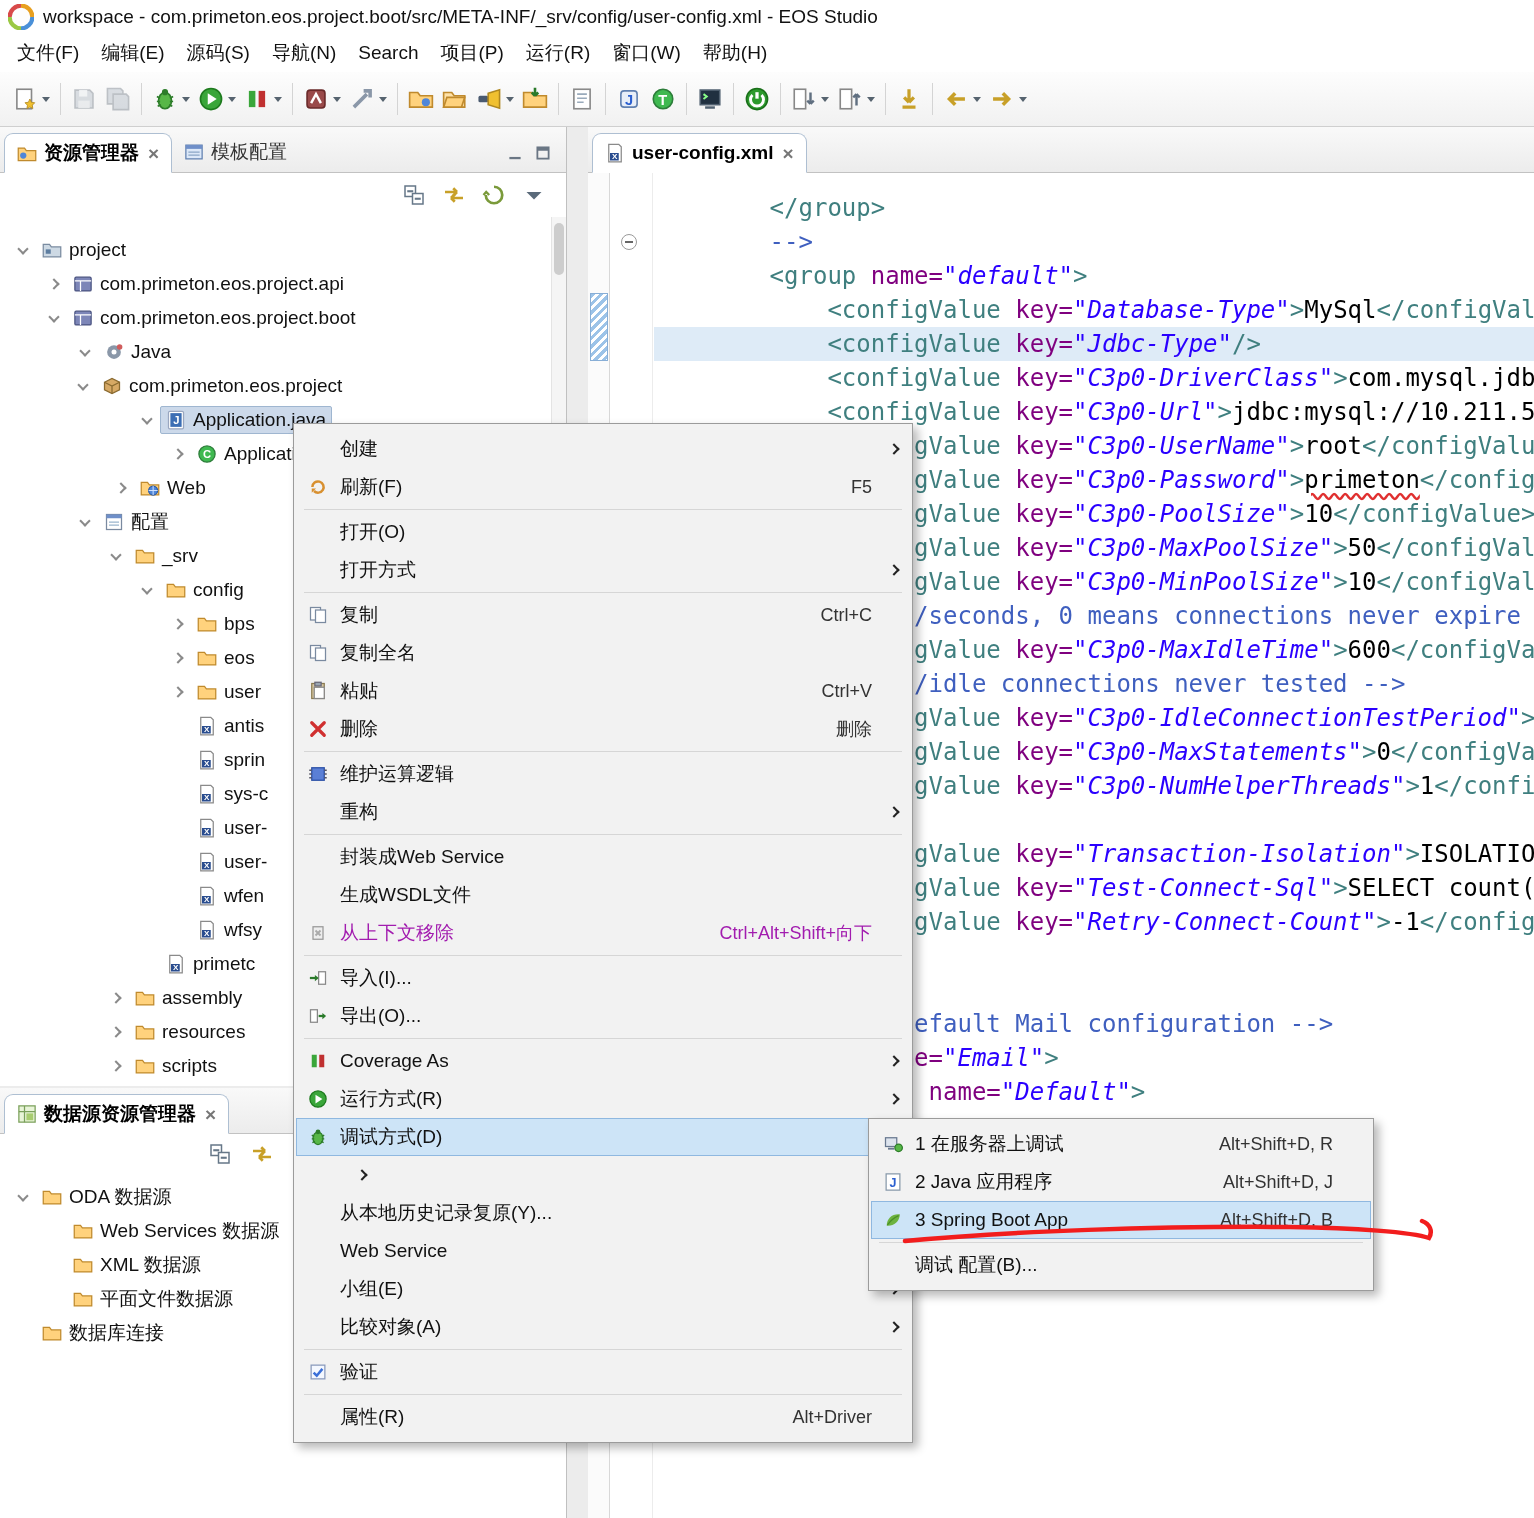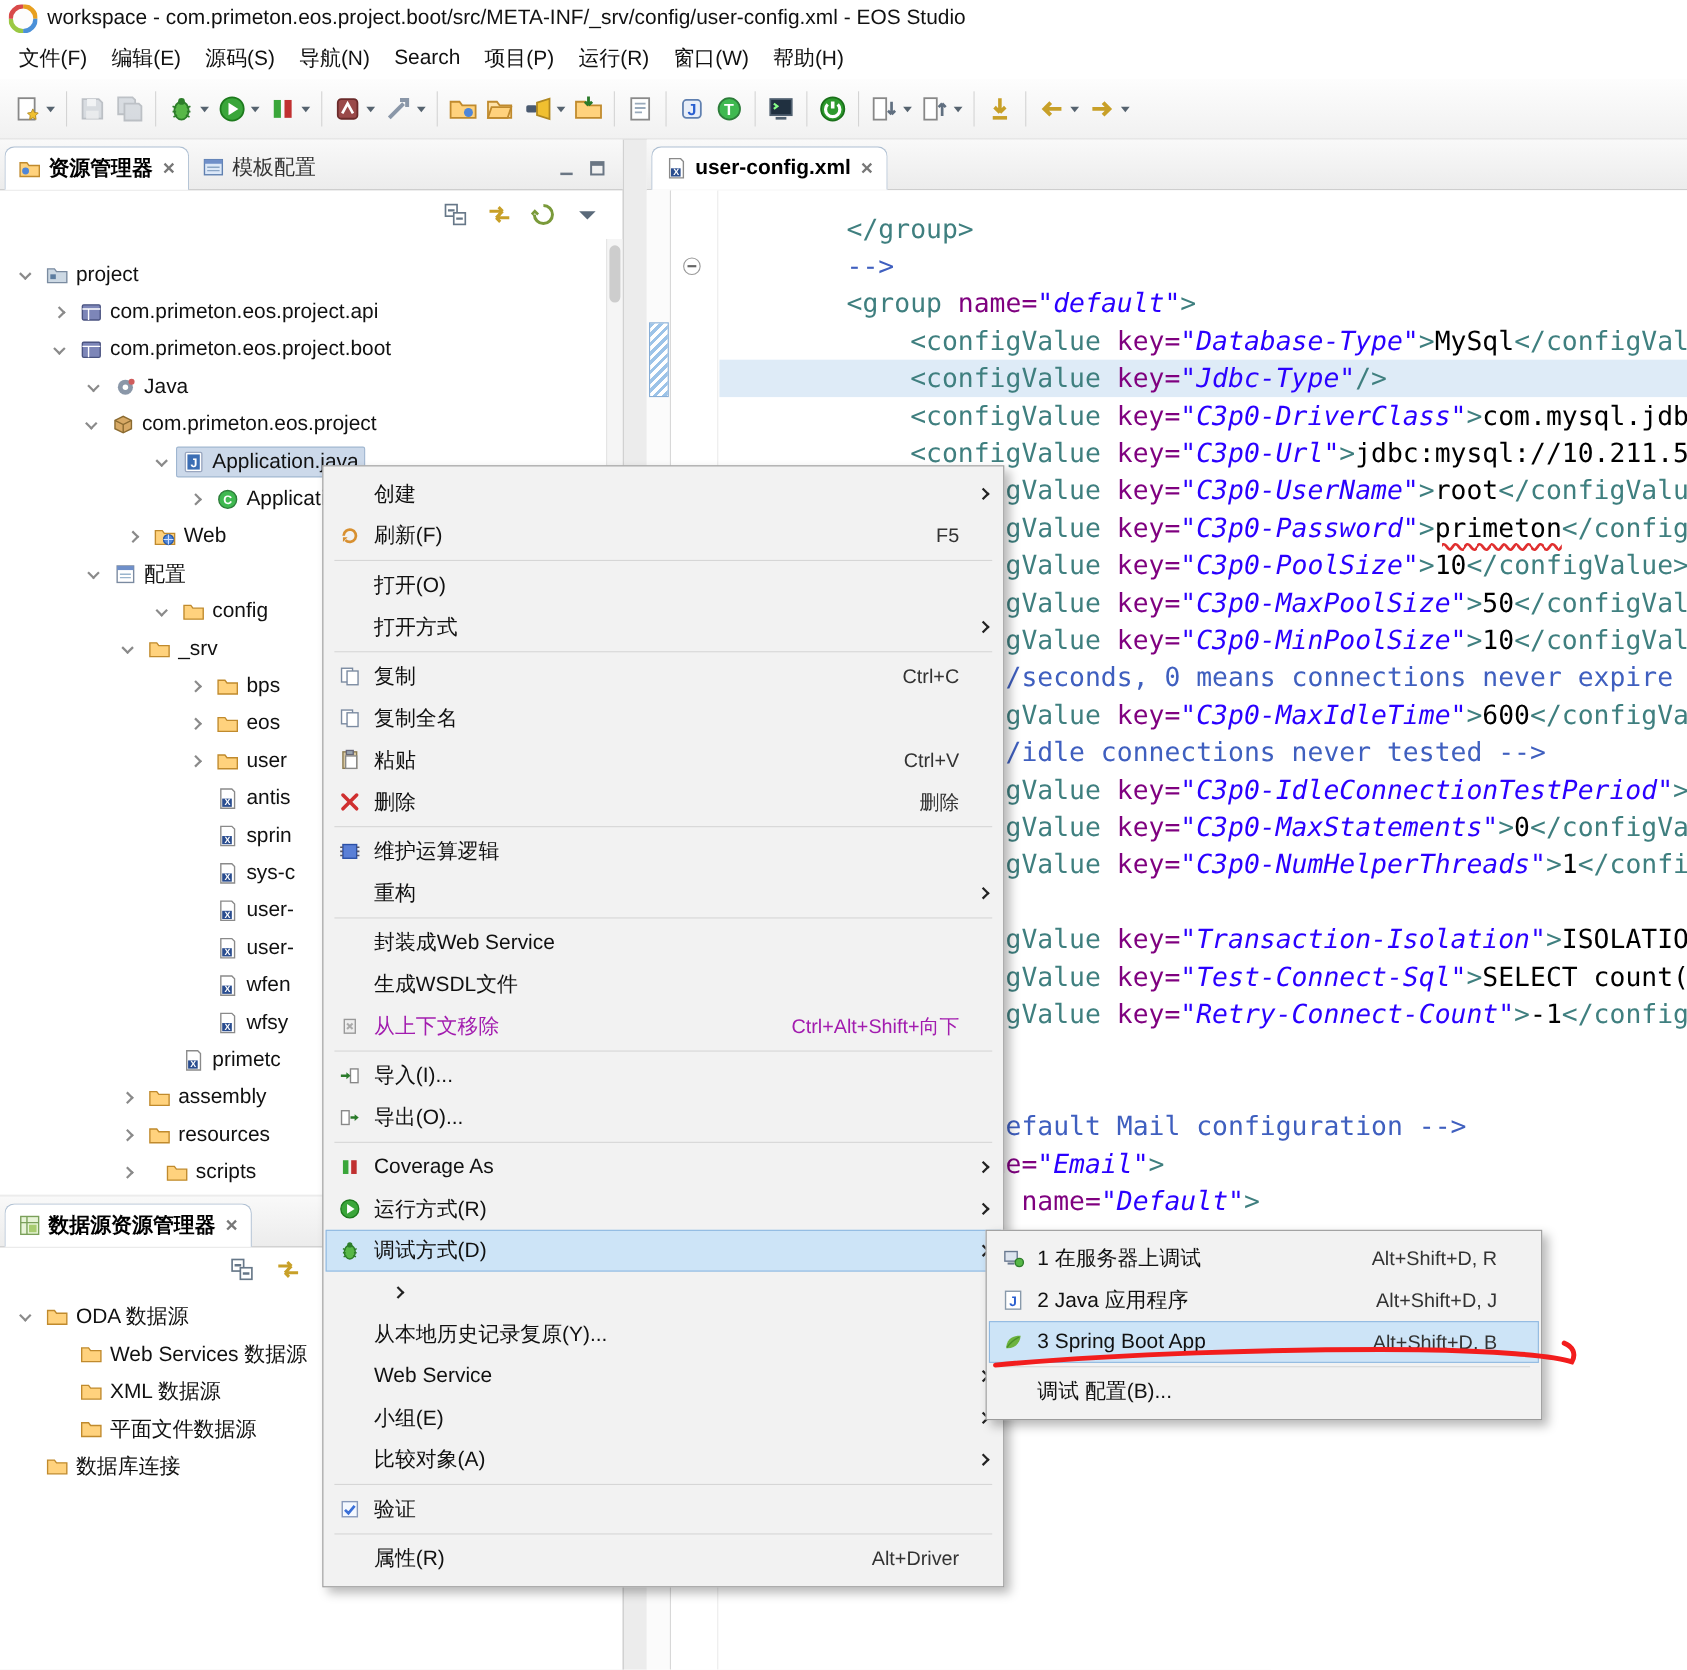--- a/index.html
+++ b/index.html
@@ -83,21 +83,21 @@
   .tk-a { color:var(--attr); }
   .tk-v { color:var(--value); font-style:italic; }
   .tk-c { color:var(--comment); }
   .tk-p { color:#000; }
   .tk-x { color:#000; text-decoration:underline; text-decoration-style:wavy; text-decoration-color:#e03030; text-underline-offset:5px; }
 
   
   .popup { position:absolute; background:#f2f2f2; border:1px solid #9b9b9b;
     box-shadow:5px 5px 9px rgba(0,0,0,.28); padding:6px 2px; }
   #ctx-menu { left:293px; top:423px; width:620px; z-index:50; }
-  #debug-submenu { left:896px; top:1118px; width:506px; z-index:60; }
+  #debug-submenu { left:868px; top:1118px; width:506px; z-index:60; }
   .mitem { height:38px; display:flex; align-items:center; font-size:19px; padding:0 6px 0 8px;
     gap:9px; border:1px solid transparent; }
   .mitem.hi { background:var(--menu_highlight); border-color:#8fb8e0; }
   .mitem.dis .mlabel, .mitem.dis .mshort { color:#a21caf; }
   .micol { width:26px; flex:none; display:flex; justify-content:center; }
   .micol .ic { width:20px; height:20px; }
   .mlabel { flex:1; white-space:nowrap; }
   .mshort { color:#333; font-size:18px; margin-right:4px; white-space:nowrap; }
   .msub { width:18px; flex:none; display:flex; justify-content:center; }
   .subarrow { width:8px; height:8px; border-right:2px solid #222; border-top:2px solid #222; transform:rotate(45deg); }
@@ -526,44 +526,44 @@
             <span class="ic">
               <svg viewBox="0 0 16 16">
                 <rect x="2" y="2" width="12" height="12" fill="#fff" stroke="#7a8aa0"></rect>
                 <rect x="2" y="2" width="12" height="3" fill="#6f8fc9"></rect>
                 <path d="M4 8h8M4 10.5h8" stroke="#9ab5cd"></path>
               </svg>
             </span>
             <span>配置</span>
           </span>
         </div>
+        <div class="trow" style="padding-left: 103px;">
+          <span class="chevbox">
+            <span class="chev down"></span>
+          </span>
+          <span class="rowc">
+            <span class="ic">
+              <svg viewBox="0 0 16 16">
+                <path d="M1 3.5h5l1.5 2H15v8H1z" fill="#FFD27D" stroke="#C08A2D"></path>
+              </svg>
+            </span>
+            <span>_srv</span>
+          </span>
+        </div>
         <div class="trow" style="padding-left: 134px;">
           <span class="chevbox">
             <span class="chev down"></span>
           </span>
           <span class="rowc">
             <span class="ic">
               <svg viewBox="0 0 16 16">
                 <path d="M1 3.5h5l1.5 2H15v8H1z" fill="#FFD27D" stroke="#C08A2D"></path>
               </svg>
             </span>
             <span>config</span>
-          </span>
-        </div>
-        <div class="trow" style="padding-left: 103px;">
-          <span class="chevbox">
-            <span class="chev down"></span>
-          </span>
-          <span class="rowc">
-            <span class="ic">
-              <svg viewBox="0 0 16 16">
-                <path d="M1 3.5h5l1.5 2H15v8H1z" fill="#FFD27D" stroke="#C08A2D"></path>
-              </svg>
-            </span>
-            <span>_srv</span>
           </span>
         </div>
         <div class="trow" style="padding-left: 165px;">
           <span class="chevbox">
             <span class="chev right"></span>
           </span>
           <span class="rowc">
             <span class="ic">
               <svg viewBox="0 0 16 16">
                 <path d="M1 3.5h5l1.5 2H15v8H1z" fill="#FFD27D" stroke="#C08A2D"></path>
@@ -721,21 +721,21 @@
           </span>
           <span class="rowc">
             <span class="ic">
               <svg viewBox="0 0 16 16">
                 <path d="M1 3.5h5l1.5 2H15v8H1z" fill="#FFD27D" stroke="#C08A2D"></path>
               </svg>
             </span>
             <span>resources</span>
           </span>
         </div>
-        <div class="trow" style="padding-left: 103px; gap: 16px;">
+        <div class="trow" style="padding-left: 103px;">
           <span class="chevbox">
             <span class="chev right"></span>
           </span>
           <span class="rowc">
             <span class="ic">
               <svg viewBox="0 0 16 16">
                 <path d="M1 3.5h5l1.5 2H15v8H1z" fill="#FFD27D" stroke="#C08A2D"></path>
               </svg>
             </span>
             <span>scripts</span>

